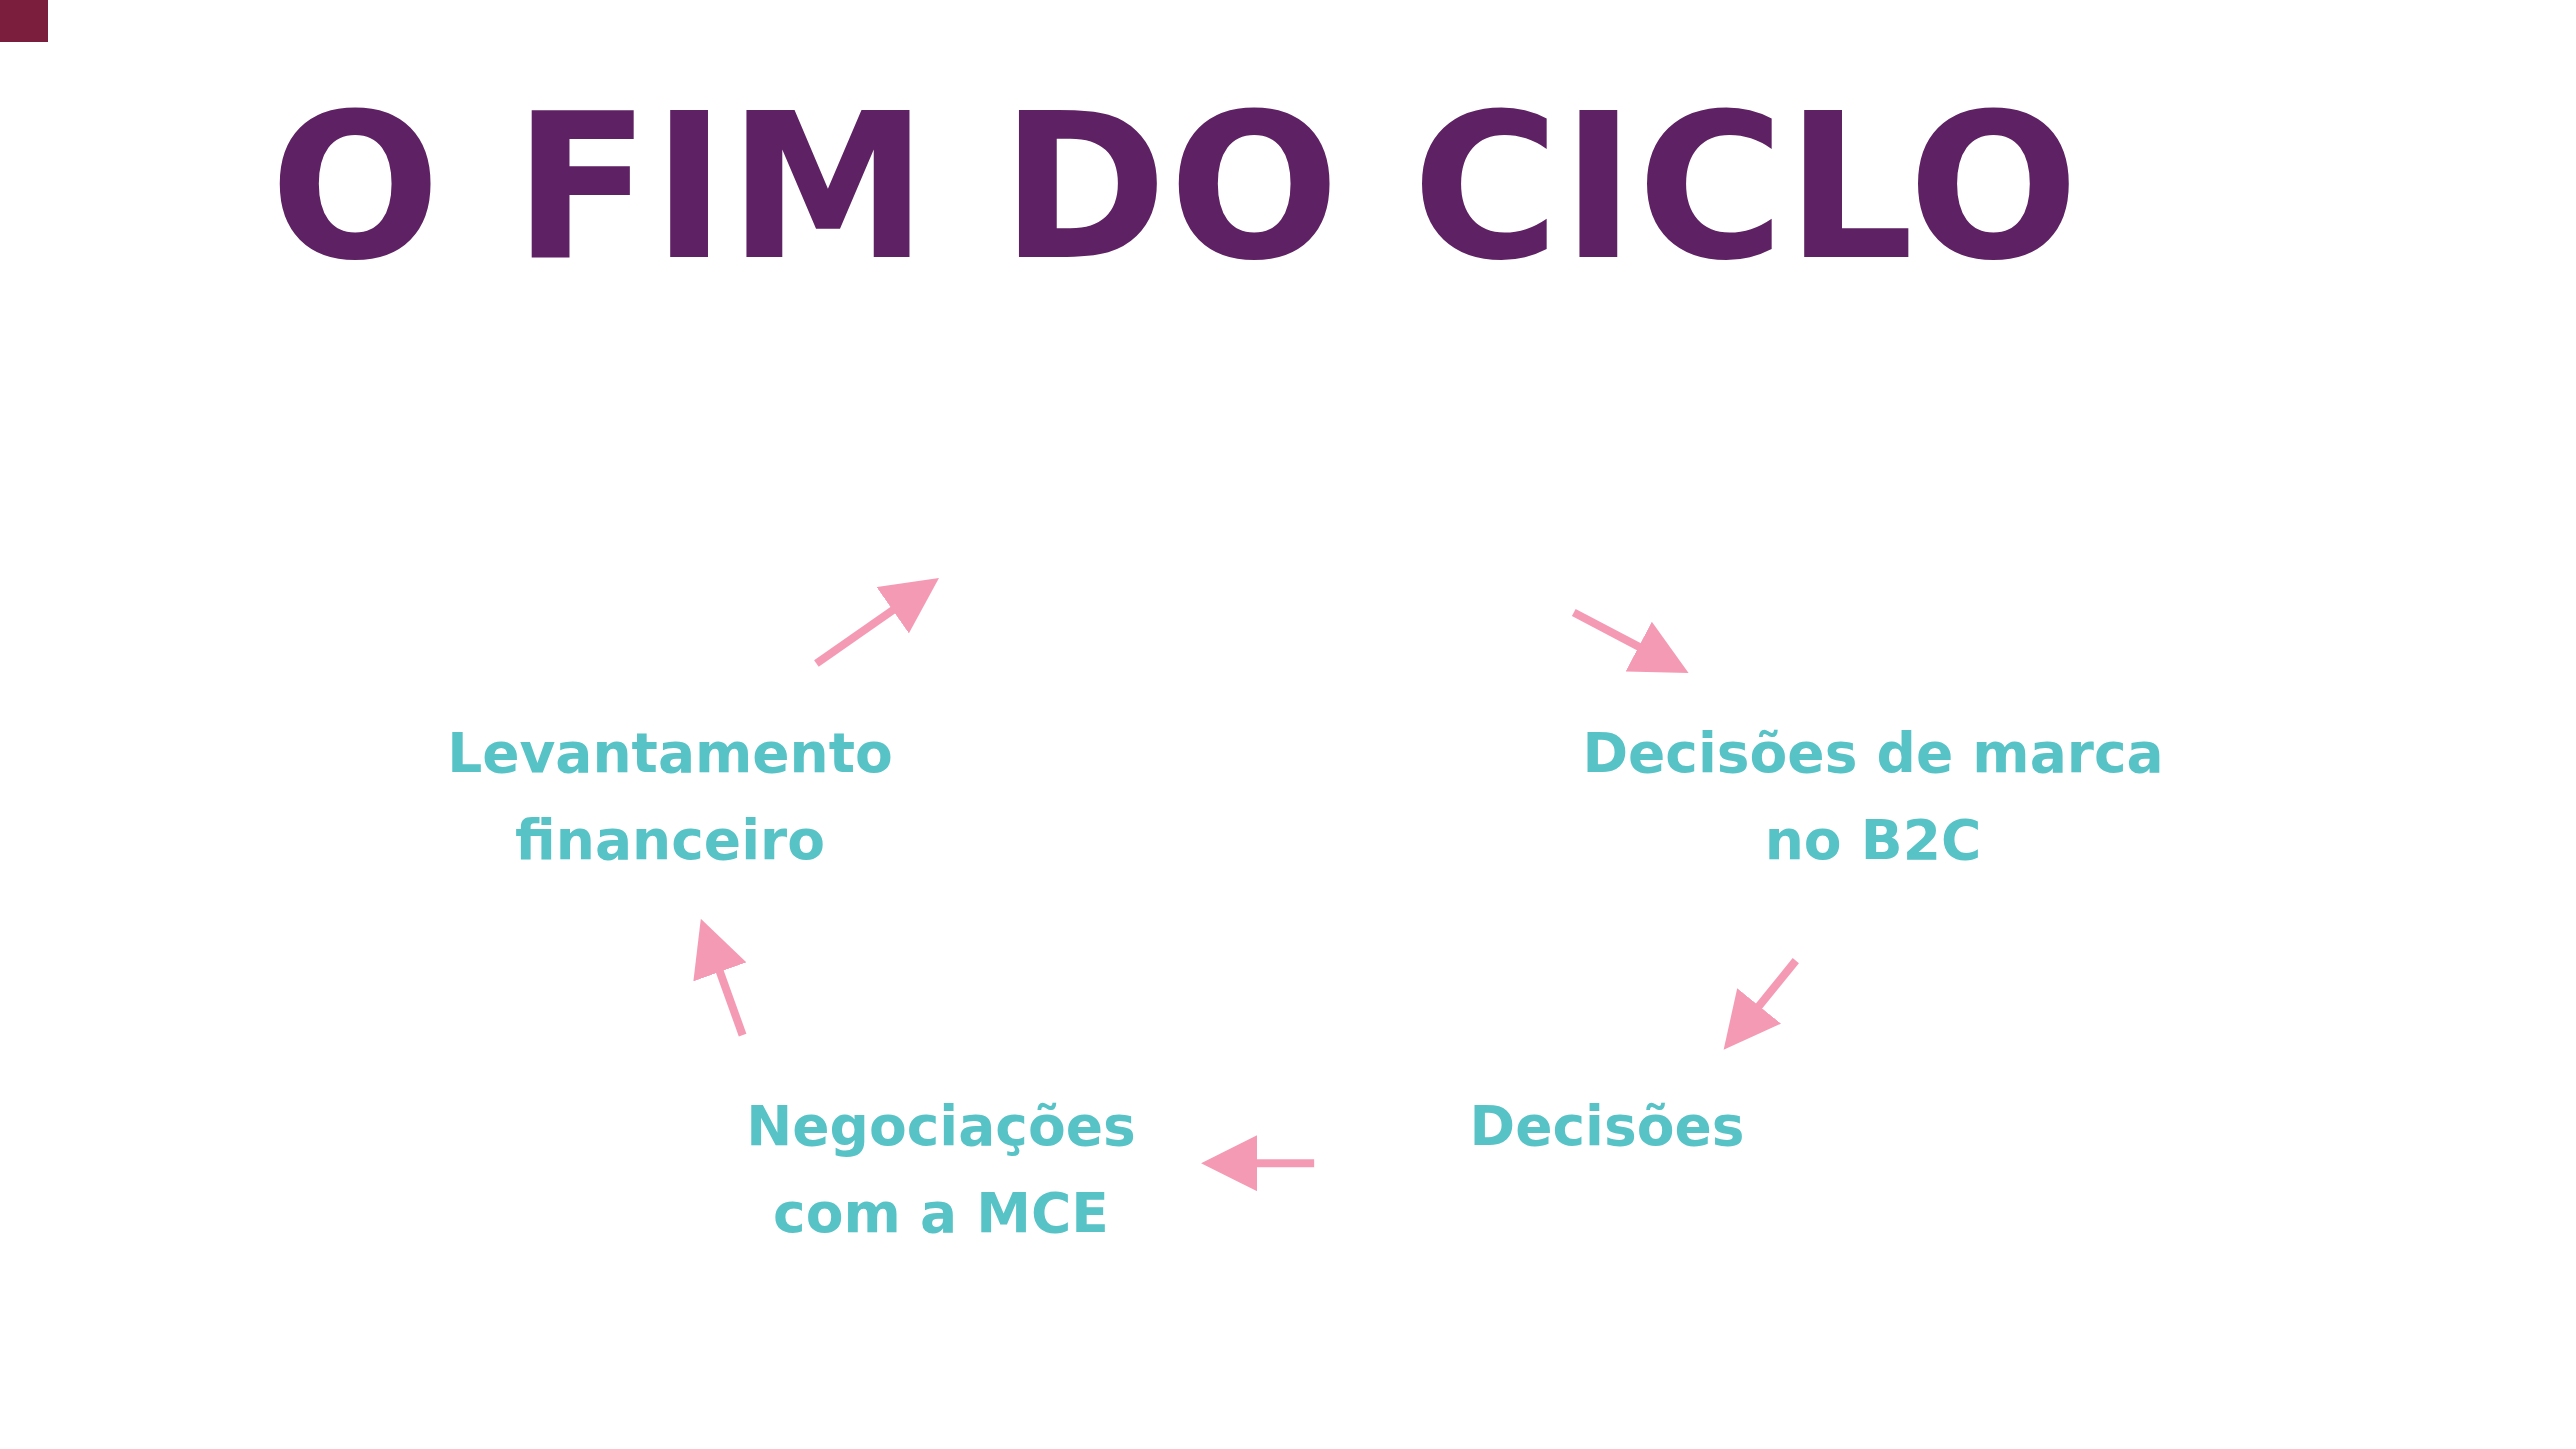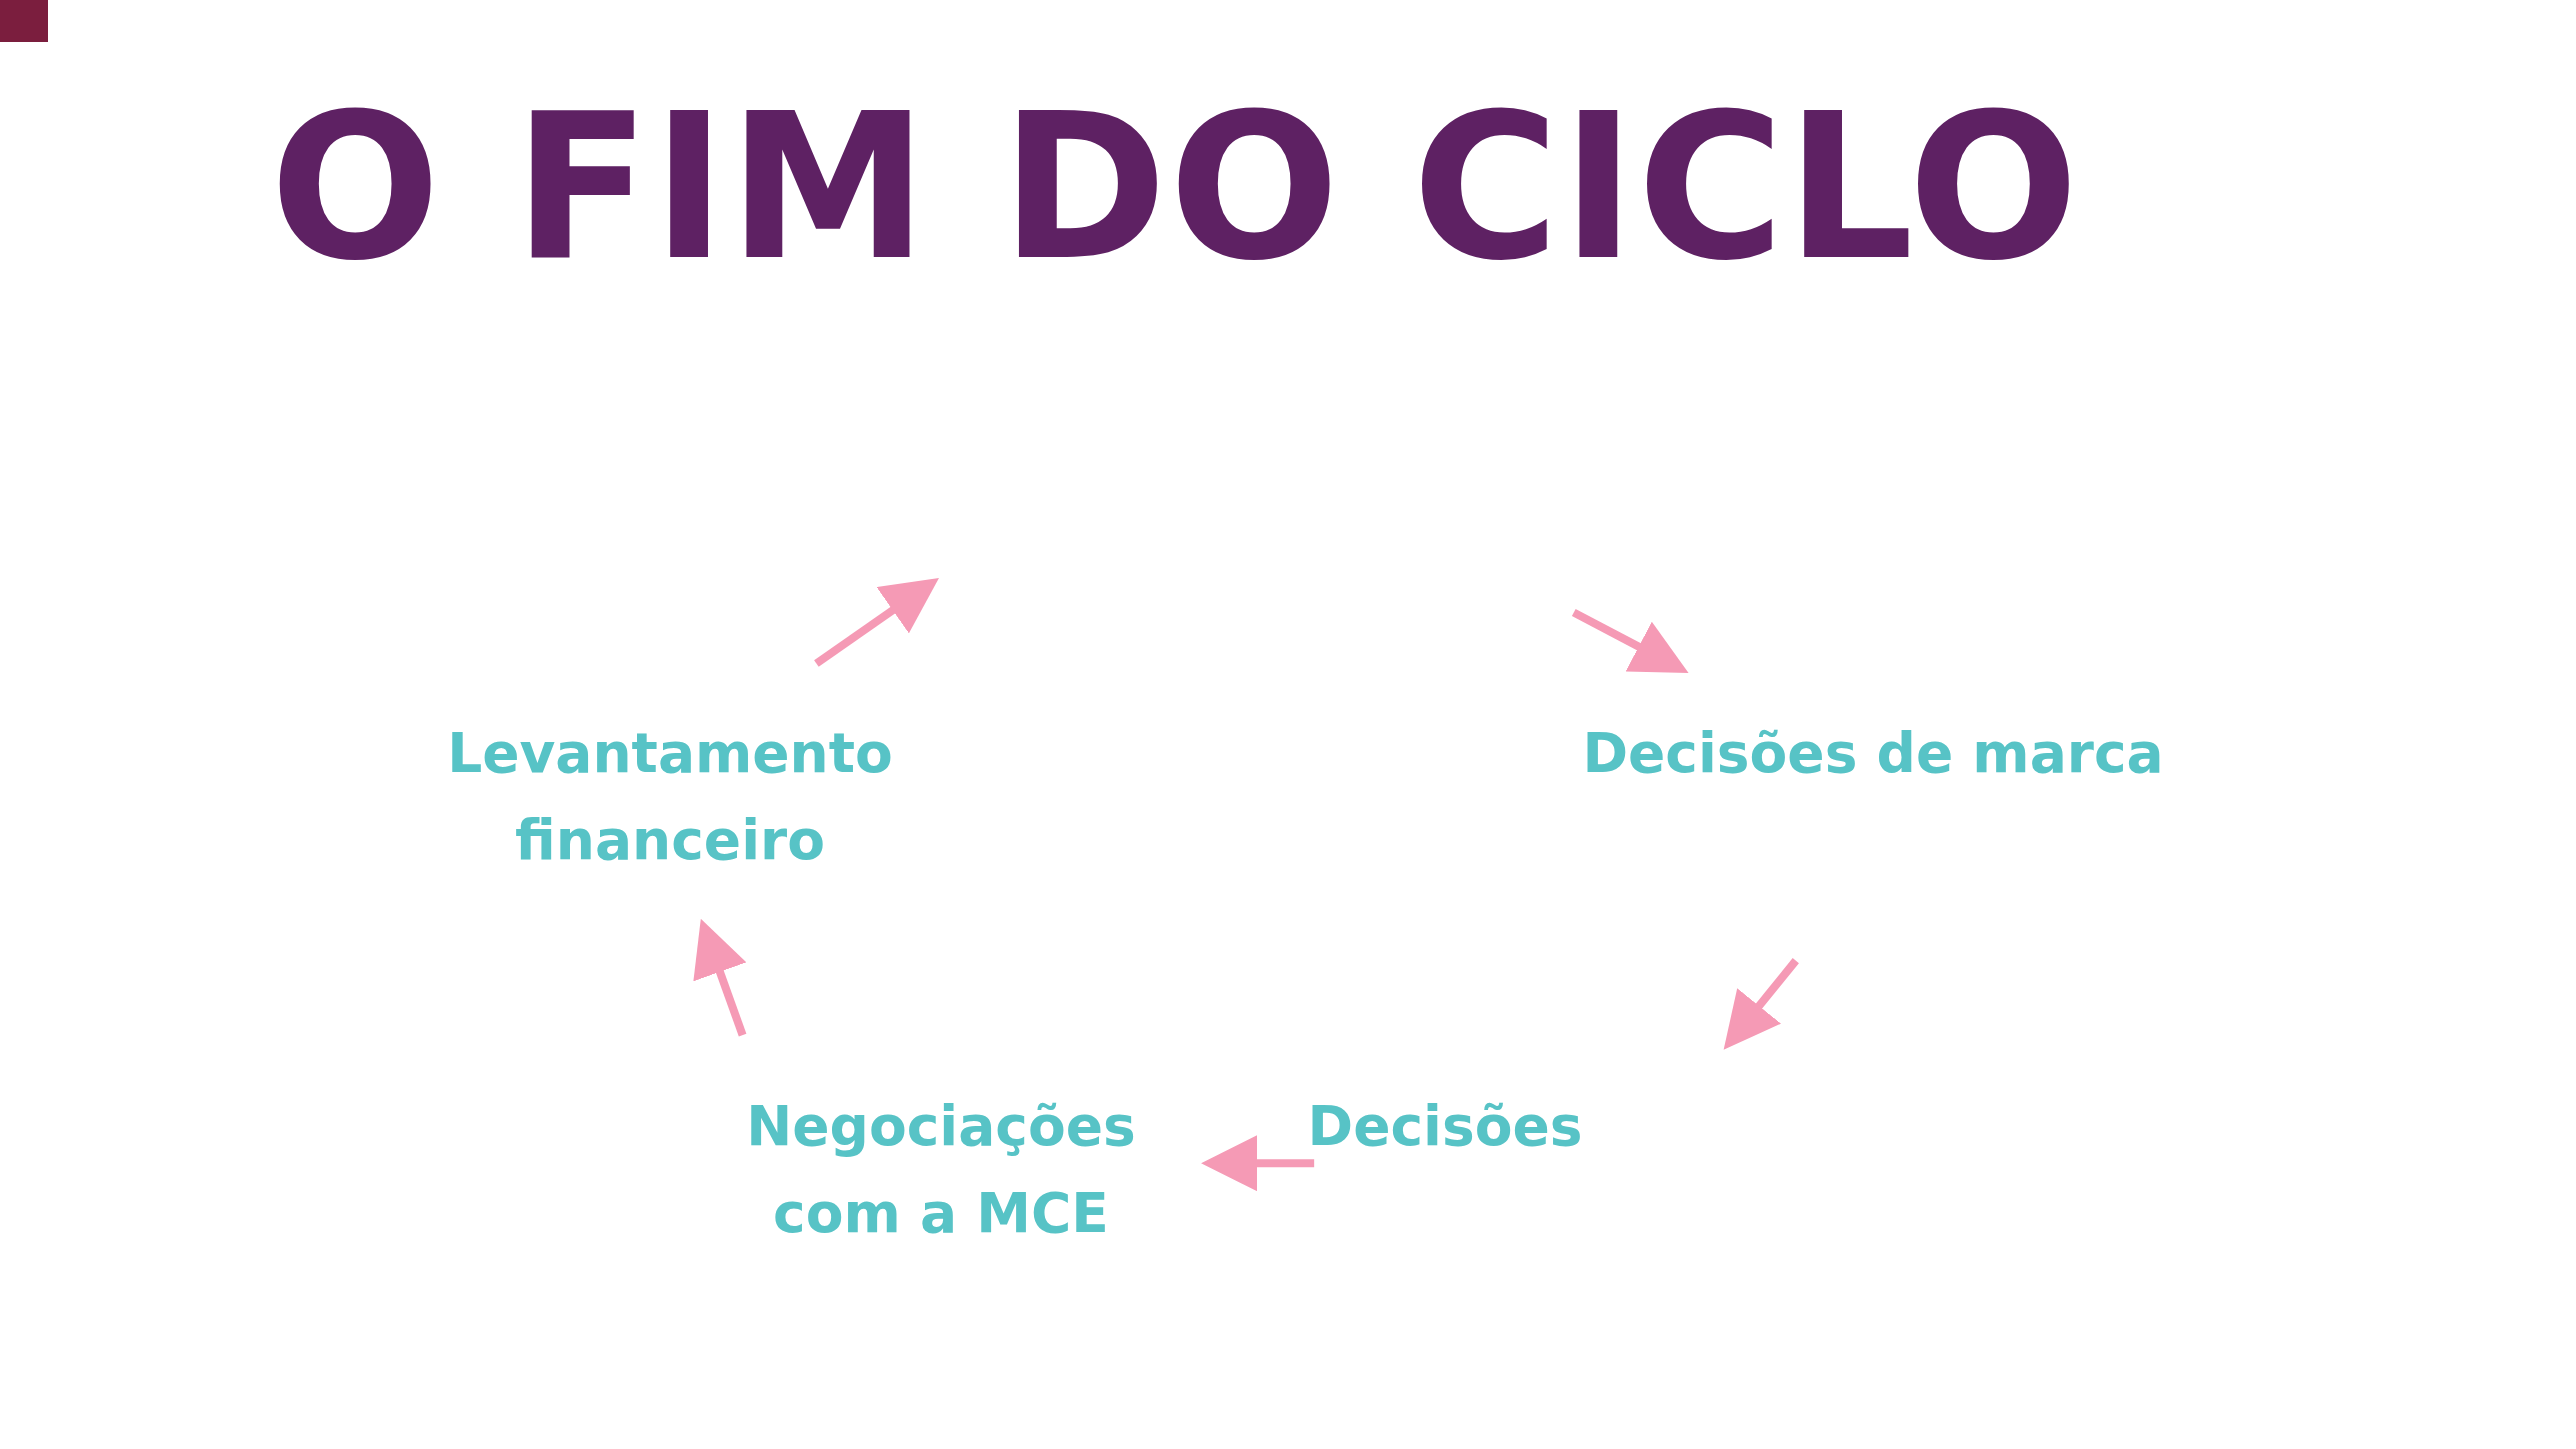--- a/index.html
+++ b/index.html
@@ -41,21 +41,21 @@
     text-align: center;
     color: #57c3c6;
     font-size: 55px;
     font-weight: bold;
     line-height: 1.58;
     white-space: nowrap;
     font-family: "DejaVu Sans", "Liberation Sans", sans-serif;
   }
   .node-top          { left: 1252px; top:  463px; }
   .node-right        { left: 1873px; top: 710px; }
-  .node-bottom-right { left: 1445px; top: 1083px; text-align: center; }
+  .node-bottom-right { left: 1607px; top: 1083px; text-align: center; }
   .node-bottom-left  { left: 941px; top: 1083px; }
   .node-left         { left:  670px; top: 710px; }
   .arrow-layer {
     position: absolute;
     inset: 0;
     width: 2576px;
     height: 1449px;
   }
 </style>
 </head>
@@ -63,20 +63,21 @@
 
 <div class="canvas">
 
   <div class="corner-accent"></div>
 
   <div class="slide-title">O FIM DO CICLO</div>
 
 
   <div class="cycle-node node-right">
     <div>Decisões de marca</div>
+    <div>no B2C</div>
   </div>
 
   <div class="cycle-node node-bottom-right">
     <div>Decisões</div>
   </div>
 
   <div class="cycle-node node-left">
     <div>Levantamento</div>
     <div>financeiro</div>
   </div>

